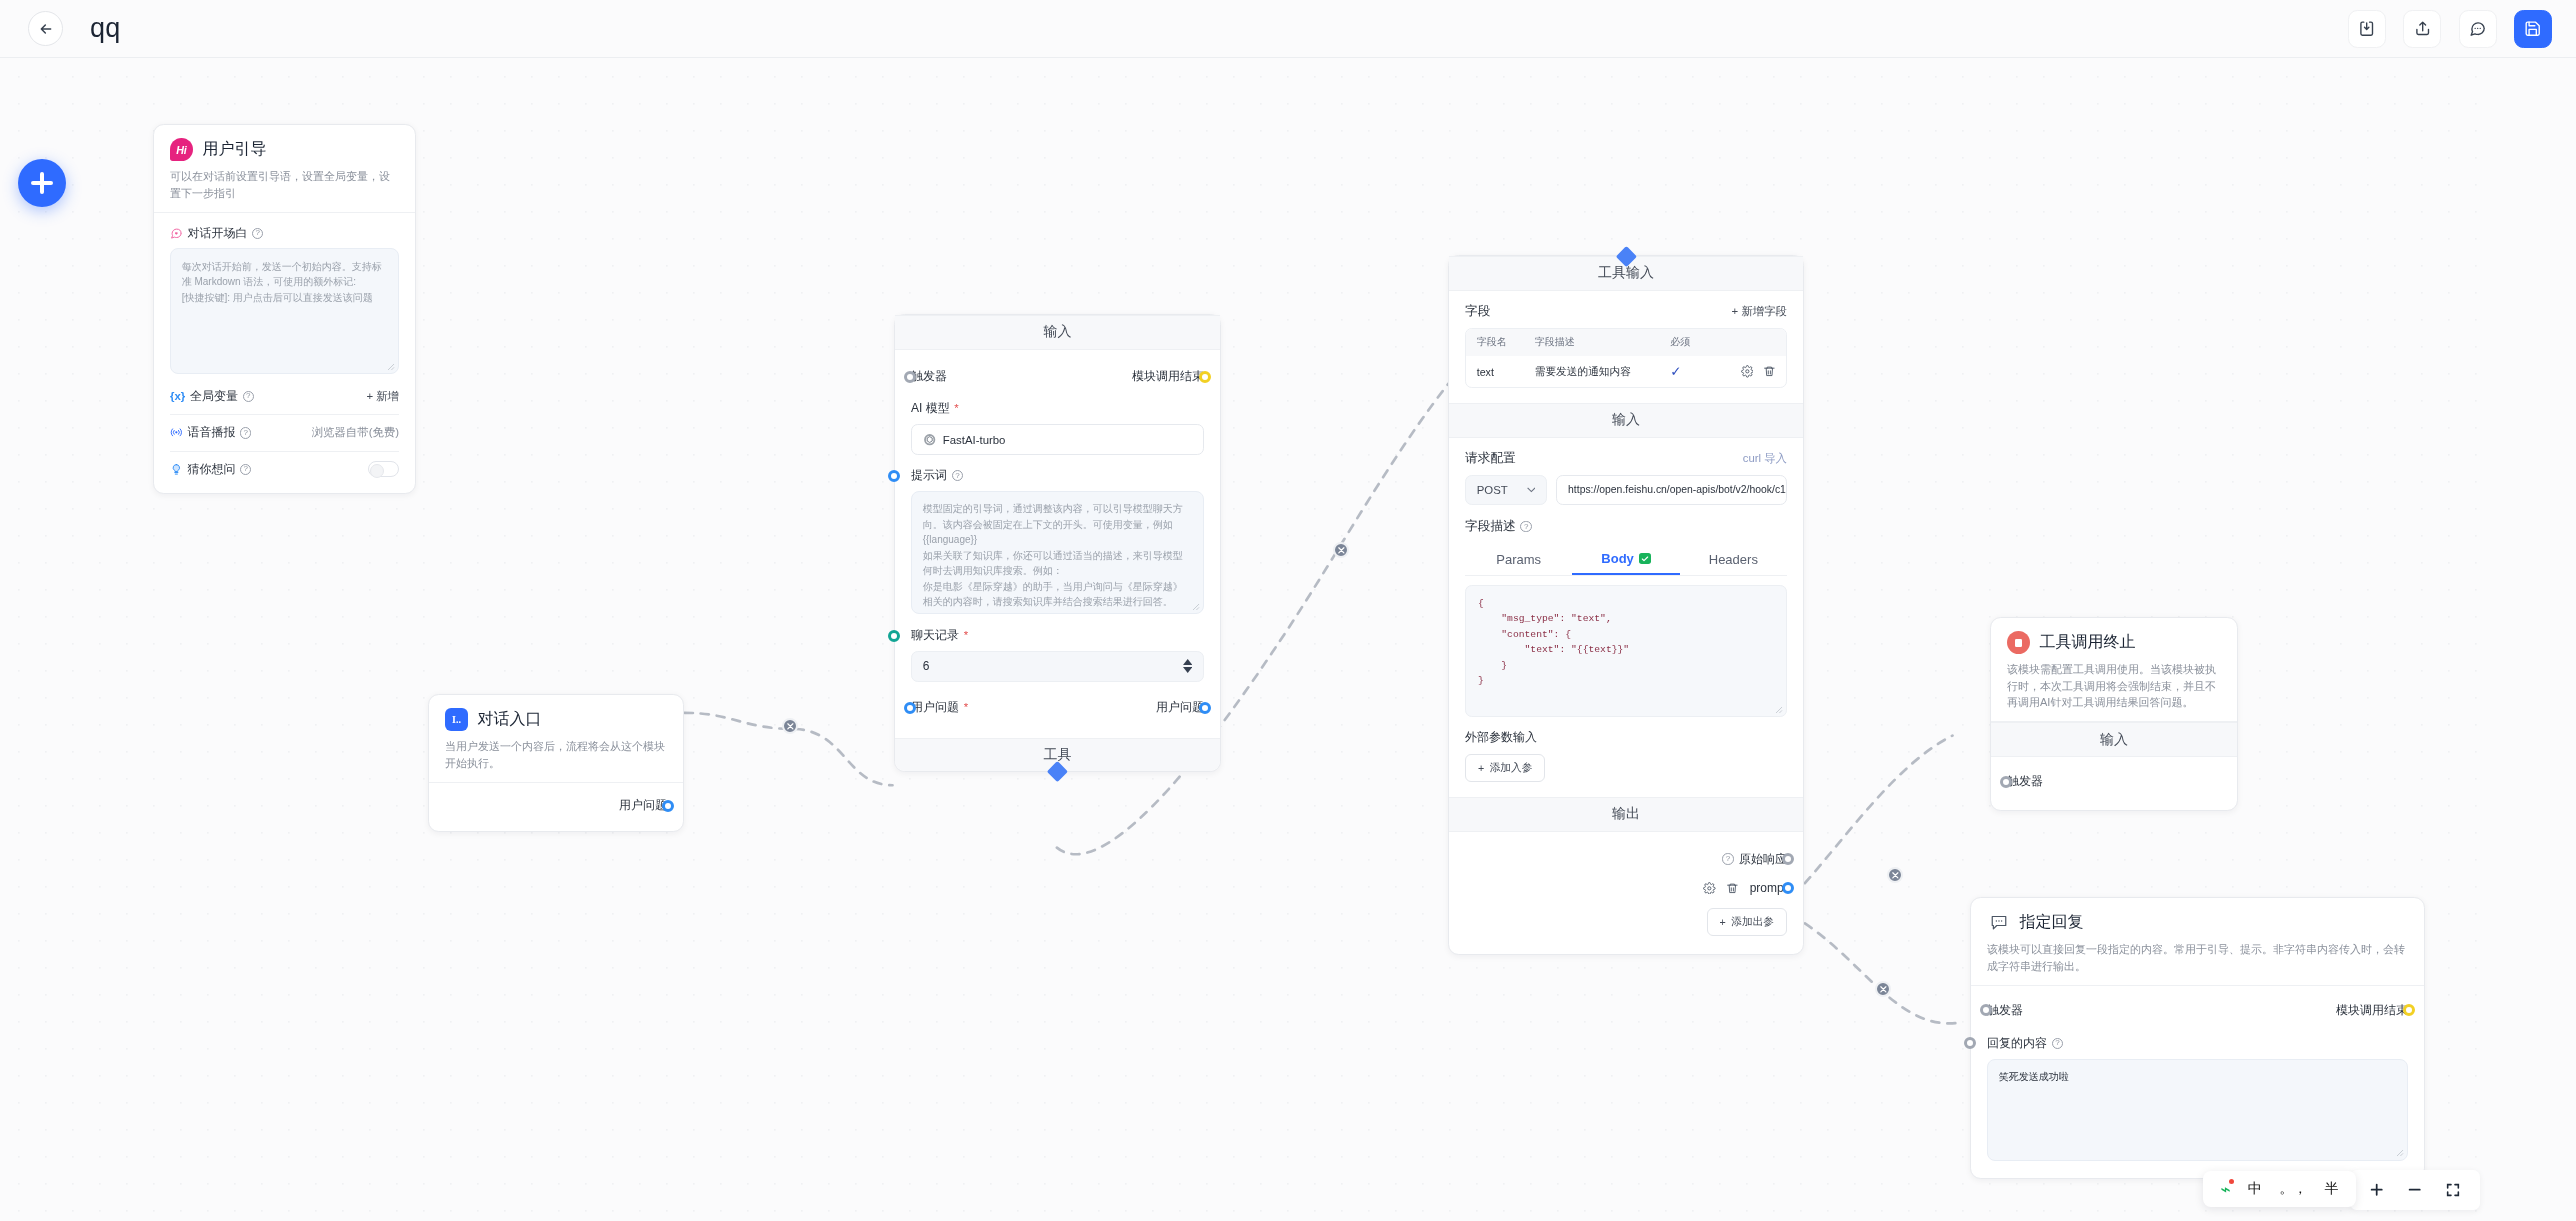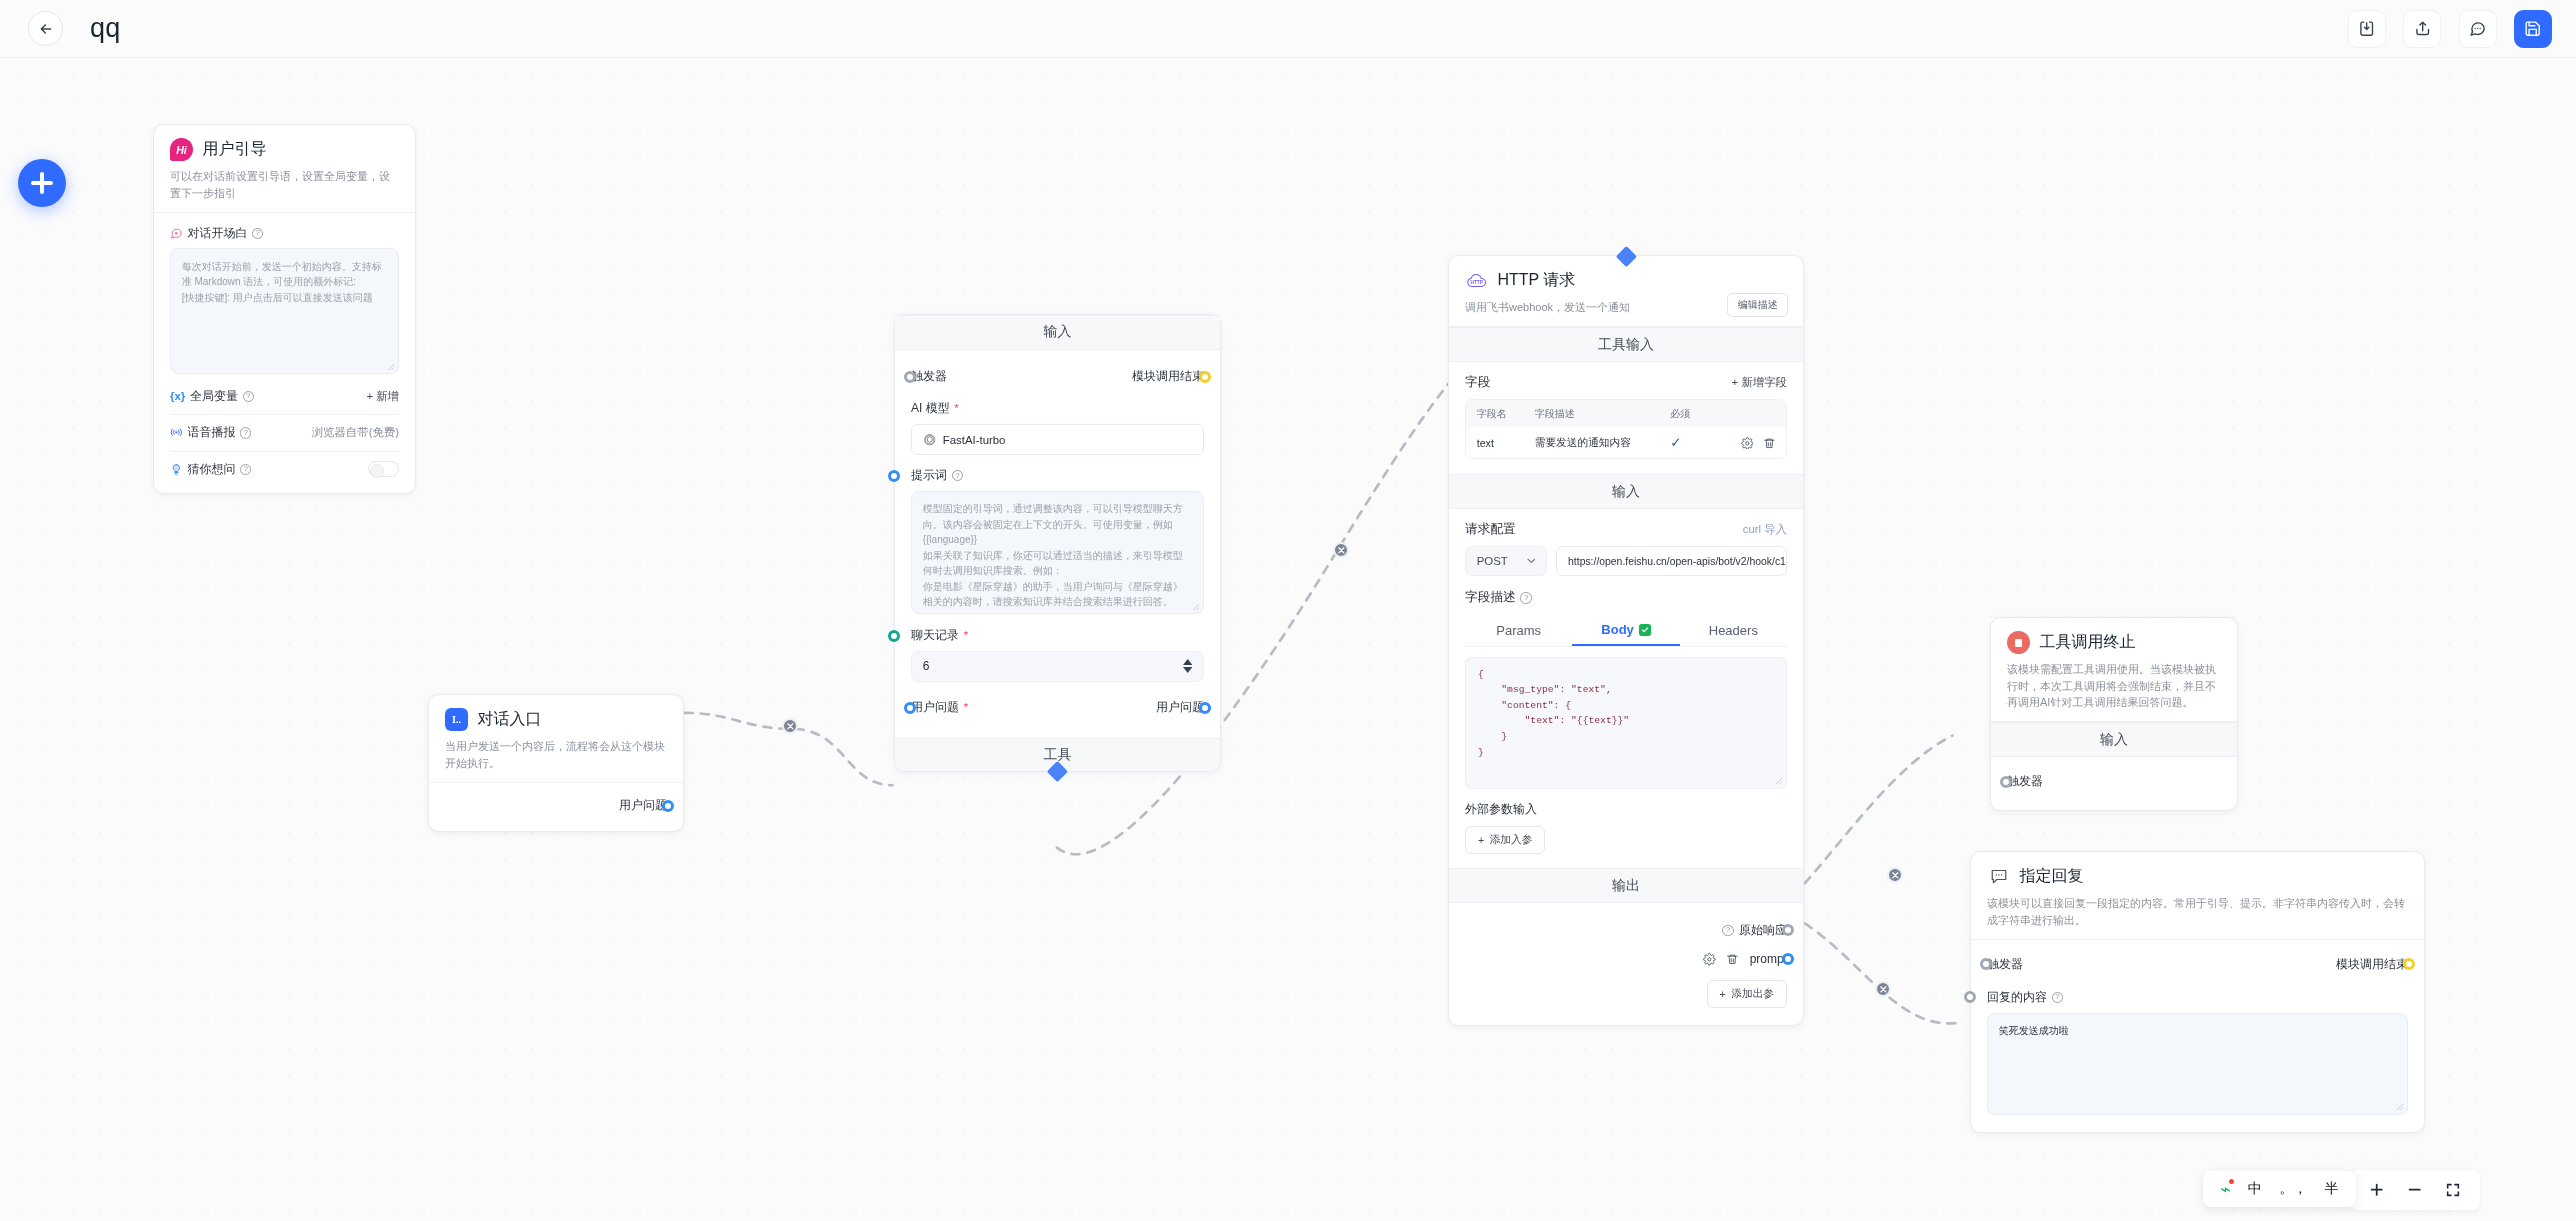--- a/index.html
+++ b/index.html
@@ -345,33 +345,20 @@
     </div>
 
     <div class="section-band last" style="position:relative;">
       <span>工具</span>
       <span class="diamond" style="left:50%;margin-left:-7.4px;bottom:-7.4px;"></span>
     </div>
   </div>
 
   <div class="node" style="left:1448px;top:197px;width:356px;">
     <span class="diamond" style="left:50%;margin-left:-7.4px;top:-7.4px;"></span>
-    <div class="node-head">
-      <div class="node-title-row">
-        <div class="node-icon">
-          <svg width="21.5" height="17.4" viewBox="0 0 34 26" fill="none" stroke="#7b5cf0" stroke-width="1.6">
-            <path d="M9 22a6.5 6.5 0 0 1-.6-12.9A8 8 0 0 1 24 9.4 5.8 5.8 0 0 1 25 22H9z"></path>
-            <text x="17" y="18" font-size="7.5" fill="#7b5cf0" stroke="none" text-anchor="middle" font-family="Liberation Sans, sans-serif" font-weight="bold">HTTP</text>
-            </svg>
-        </div>
-        <div class="node-title">HTTP 请求</div>
-      </div>
-      <div class="node-desc">调用飞书webhook，发送一个通知</div>
-      <div class="ghost-btn" style="position:absolute;right:14.8px;bottom:9.4px;">编辑描述</div>
-    </div>
 
     <div class="section-band">工具输入</div>
 
     <div class="body">
       <div class="row-between">
         <span style="font-size:12.7px;color:#2b323d;">字段</span>
         <span style="font-size:11.4px;color:#434a56;cursor:pointer;">
           <span>+ </span>
           <span>新增字段</span>
         </span>
@@ -491,21 +478,21 @@
     </div>
     <div class="section-band">输入</div>
     <div style="padding:9.4px 16px 13.4px 16px;">
       <div class="io-row">
         <span class="port grey l" style="top:50%;margin-top:-6px;"></span>
         <span>触发器</span>
       </div>
     </div>
   </div>
 
-  <div class="node" style="left:1970px;top:793px;width:455px;">
+  <div class="node" style="left:1970px;top:839px;width:455px;">
     <div class="node-head">
       <div class="node-title-row">
         <div class="node-icon">
           <svg width="18" height="17" viewBox="0 0 24 22" fill="none" stroke="#4b5563" stroke-width="1.6" stroke-linejoin="round">
             <path d="M3 3h18v12H9l-4.5 4.5V15H3z"></path>
             <circle cx="8.5" cy="9" r=".95" fill="#4b5563" stroke="none"></circle>
             <circle cx="12" cy="9" r=".95" fill="#4b5563" stroke="none"></circle>
             <circle cx="15.5" cy="9" r=".95" fill="#4b5563" stroke="none"></circle>
             </svg>
         </div>

